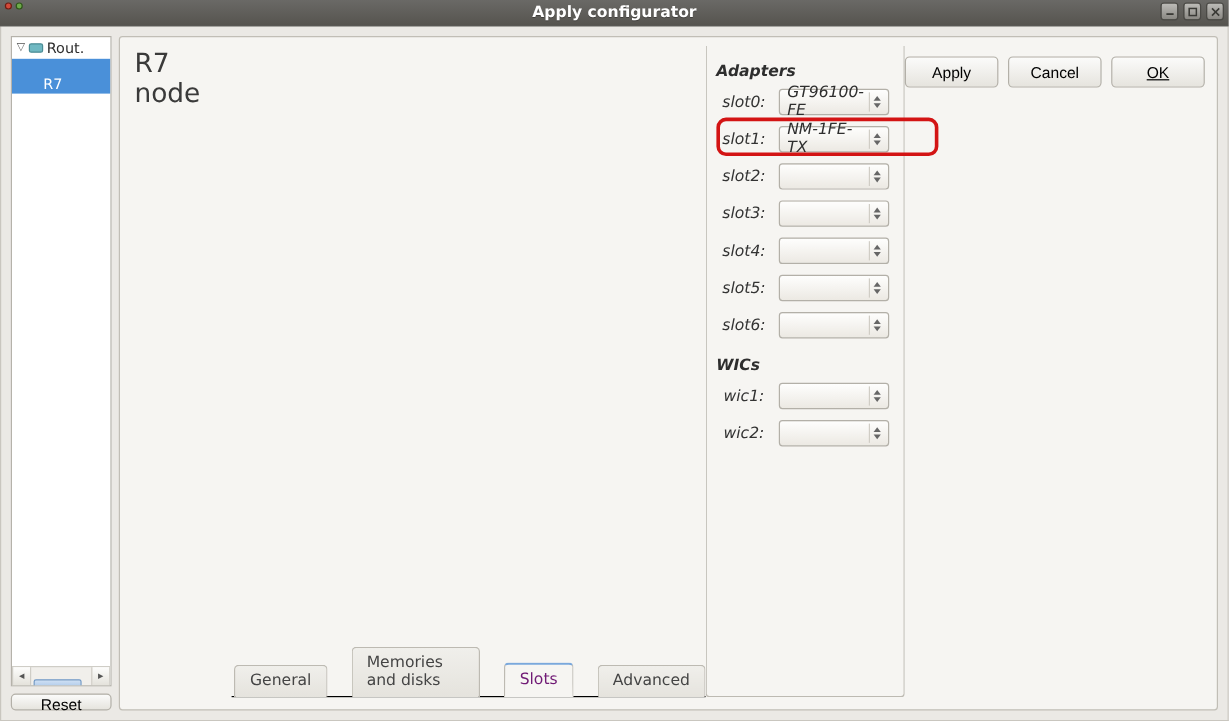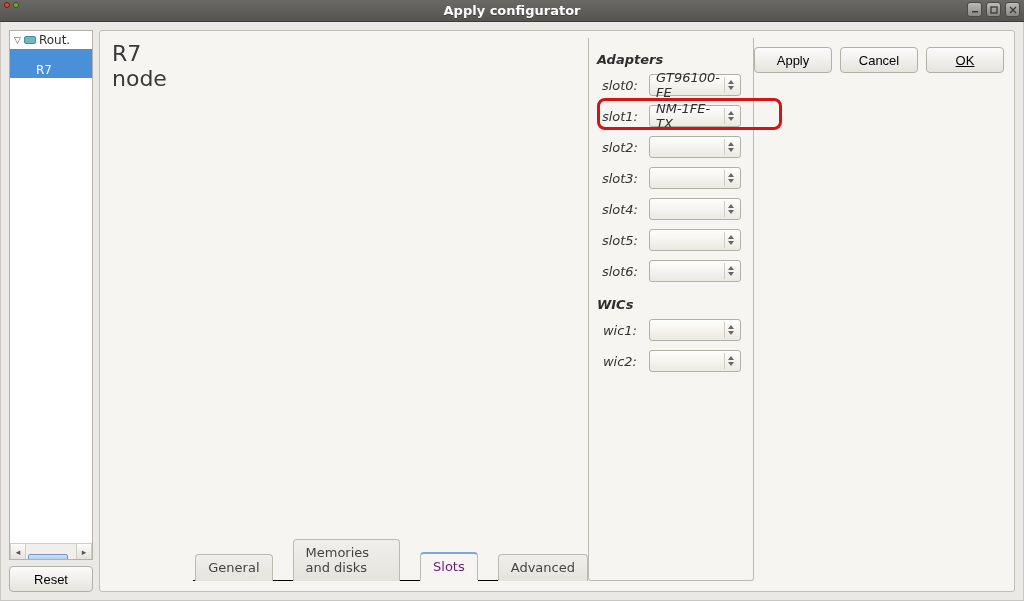--- a/index.html
+++ b/index.html
@@ -100,21 +100,21 @@
   }
   .tree-hscroll .track { flex:1; position:relative; }
   .tree-hscroll .thumb {
     position:absolute; left:2px; top:2px;
     width:40px; height:10px; border-radius:2px;
     background: linear-gradient(#cfe0f4,#9dbfe5);
     border:1px solid #6f98c6;
   }
   .reset-btn {
     margin-top: 6px;
-    height: 26px;
+    height: 14px;
     background: linear-gradient(#fbfbfa,#e6e4de);
     border:1px solid #b3b0a8;
     border-radius:4px;
     font-size:13px;
     cursor:pointer;
   }
 
   
   .main-panel {
     flex: 1;

